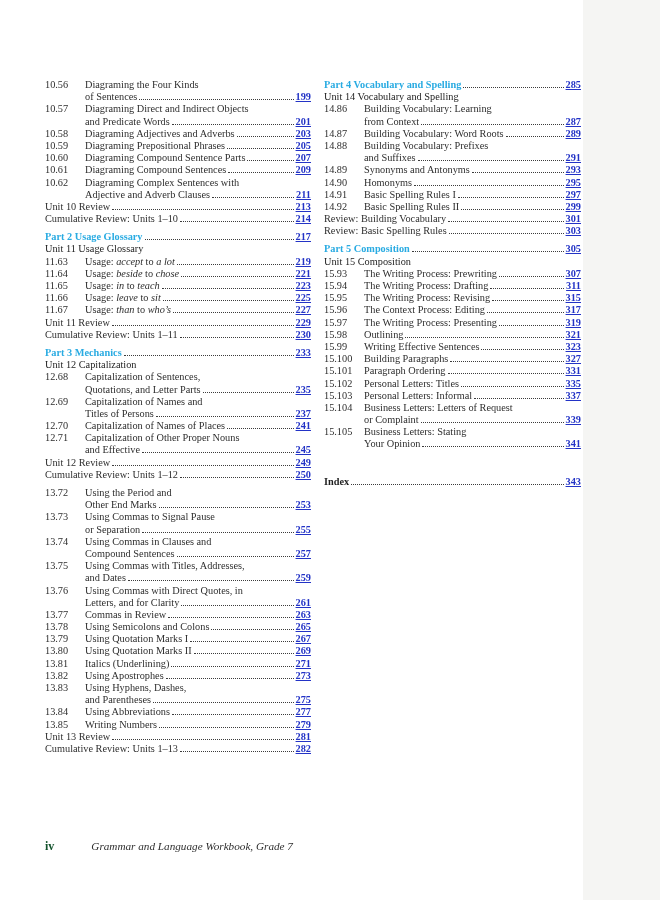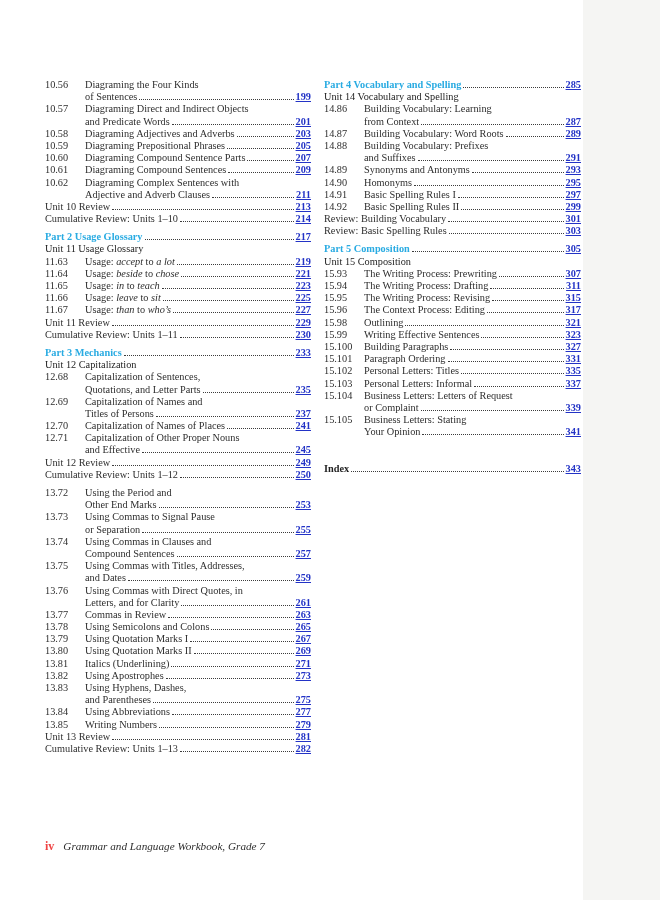--- a/index.html
+++ b/index.html
@@ -33,22 +33,22 @@
     text-decoration:underline;cursor:pointer;
   }
   .part-label{color:#29abe2;font-weight:bold;}
   .unit-row{font-weight:normal;color:#1e1e1e;}
   .index-label{font-weight:bold;color:#1e1e1e;}
   .txt i{font-style:italic;}
   .footer{
     position:absolute;left:45px;top:839px;
     display:flex;align-items:baseline;white-space:nowrap;
   }
-  .footer .folio{font-weight:bold;font-size:12px;color:#ef4444;margin-right:9px;}
-  .footer .booktitle{font-style:italic;font-size:11.2px;color:#2e2e2e;}
+  .footer .folio{font-weight:bold;font-size:12px;color:#14532d;margin-right:9px;}
+  .footer .booktitle{font-style:italic;font-size:11.2px;color:#2e2e2e;margin-left:28px;}
   .copyright-side{
     position:absolute;left:592px;top:432px;height:250px;width:12px;
     writing-mode:vertical-rl;
     font-size:6.3px;letter-spacing:.2px;color:#666;
     font-family:"Liberation Sans","DejaVu Sans",sans-serif;
     white-space:nowrap;
   }
 </style>
 </head>
 <body>
@@ -529,20 +529,28 @@
         <div>
           <div class="line">
             <span class="num">15.96</span>
             <span class="txt">The Context Process: Editing</span>
             <span class="leader"></span>
             <a class="page-num">317</a>
           </div>
         </div>
         <div>
           <div class="line">
+            <span class="num">15.97</span>
+            <span class="txt">The Writing Process: Presenting</span>
+            <span class="leader"></span>
+            <a class="page-num">319</a>
+          </div>
+        </div>
+        <div>
+          <div class="line">
             <span class="num">15.98</span>
             <span class="txt">Outlining</span>
             <span class="leader"></span>
             <a class="page-num">321</a>
           </div>
         </div>
         <div>
           <div class="line">
             <span class="num">15.99</span>
             <span class="txt">Writing Effective Sentences</span>

